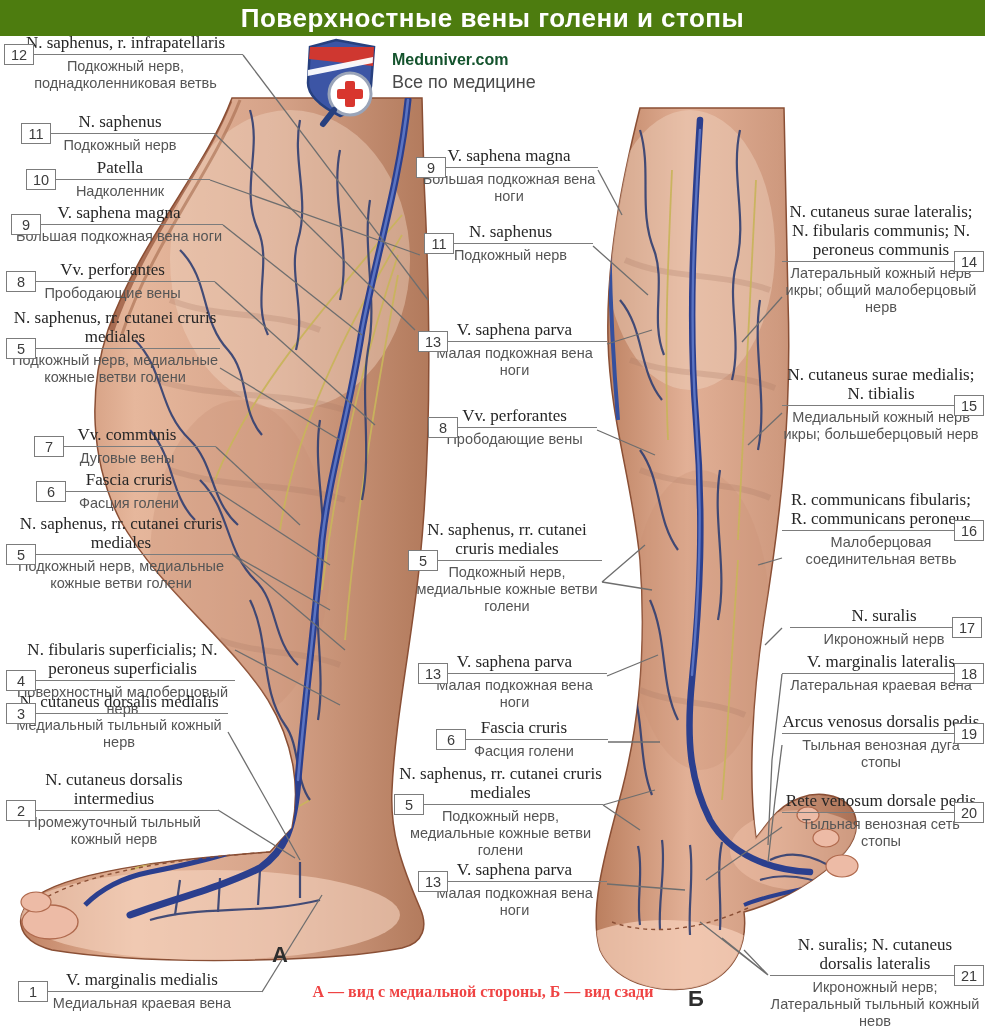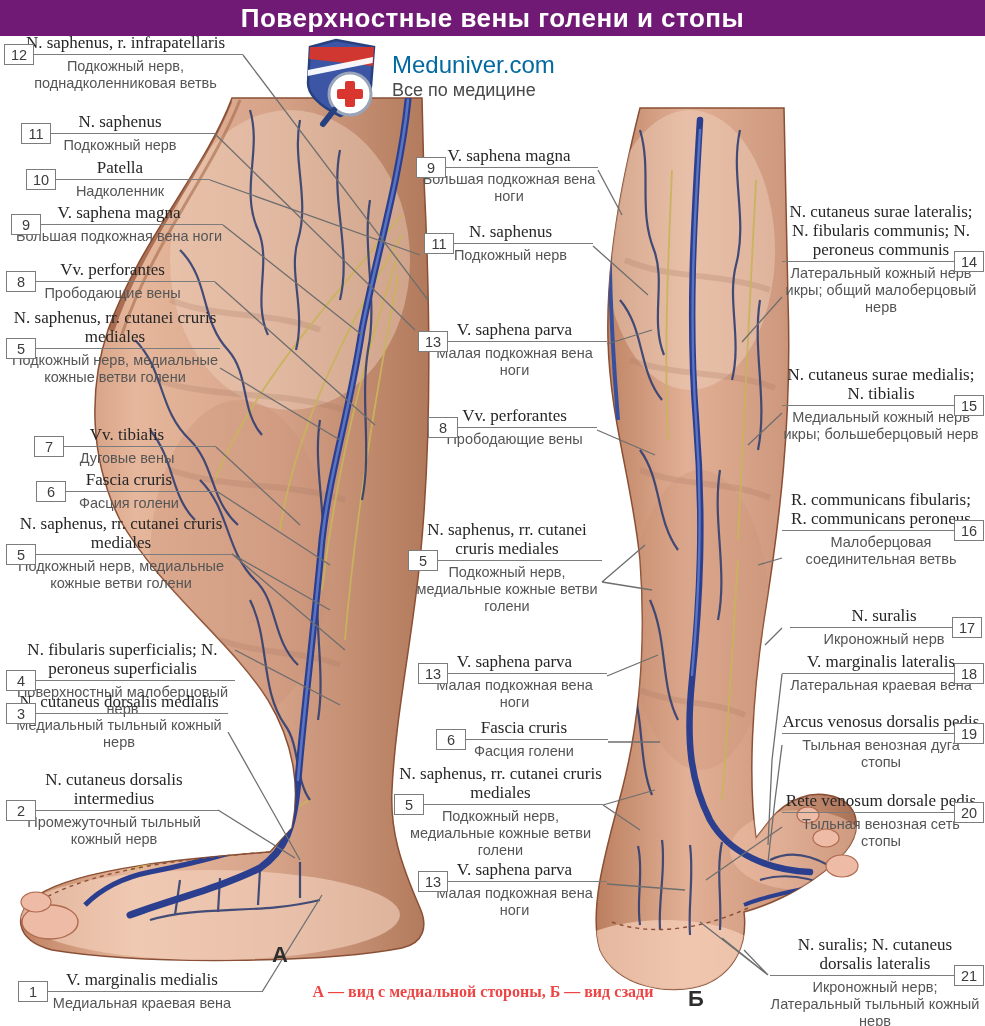--- a/index.html
+++ b/index.html
@@ -2,30 +2,30 @@
 <html><head>
 <meta charset="utf-8">
 <style>
   html,body { margin:0; padding:0; background:#ffffff; }
   #stage {
     position:relative; width:985px; height:1026px; background:#ffffff;
     font-family:"Liberation Sans", sans-serif; overflow:hidden;
   }
   #titlebar {
     position:absolute; left:0; top:0; width:985px; height:36px;
-    background:#701a75; display:flex; align-items:center; justify-content:center; z-index:5;
+    background:#4d7c0f; display:flex; align-items:center; justify-content:center; z-index:5;
   }
   #titlebar h1 {
     margin:0; color:#ffffff; font-size:26px; font-weight:bold; letter-spacing:.5px;
     font-family:"Liberation Sans", sans-serif;
   }
   #art { position:absolute; left:0; top:0; z-index:1; }
   #logo { position:absolute; left:296px; top:38px; display:flex; align-items:flex-start; gap:8px; z-index:4; }
   #logo .txt { padding-top:14px; }
-  .logo-name { display:block; font-size:24px; font-weight:normal; color:#0369a1; line-height:1.05; }
+  .logo-name { display:block; font-size:16px; font-weight:bold; color:#14532d; line-height:1.05; }
   .logo-tagline { display:block; font-size:18px; color:#4a4a4a; margin-top:3px; }
   .label { position:absolute; text-align:center; z-index:3; }
   .latin { font-family:"Liberation Serif", serif; font-size:17px; line-height:1.12; color:#262626; }
   .rule { position:relative; border-top:1.6px solid #7c7c7c; margin-top:2px; margin-bottom:3px; height:0; }
   .numbox {
     position:absolute; top:-11px; width:30px; height:21px; line-height:21px;
     background:#fff; border:1.6px solid #7c7c7c; font-size:14.5px; color:#3c3c3c;
     text-align:center; font-family:"Liberation Sans", sans-serif; box-sizing:border-box;
   }
   .box-left  .numbox { left:-4px; }
@@ -259,21 +259,21 @@
         <div class="russian">Прободающие вены</div>
       </div>
       <div class="label box-left" style="left: 10px; top: 308px; width: 210px;">
         <div class="latin">N. saphenus, rr. cutanei cruris mediales</div>
         <div class="rule">
           <span class="numbox">5</span>
         </div>
         <div class="russian">Подкожный нерв, медиальные кожные ветви голени</div>
       </div>
       <div class="label box-left" style="left: 38px; top: 425px; width: 178px;">
-        <div class="latin">Vv. tibialis</div>
+        <div class="latin">Vv. communis</div>
         <div class="rule">
           <span class="numbox">7</span>
         </div>
         <div class="russian">Дуговые вены</div>
       </div>
       <div class="label box-left" style="left: 40px; top: 470px; width: 178px;">
         <div class="latin">Fascia cruris</div>
         <div class="rule">
           <span class="numbox">6</span>
         </div>

